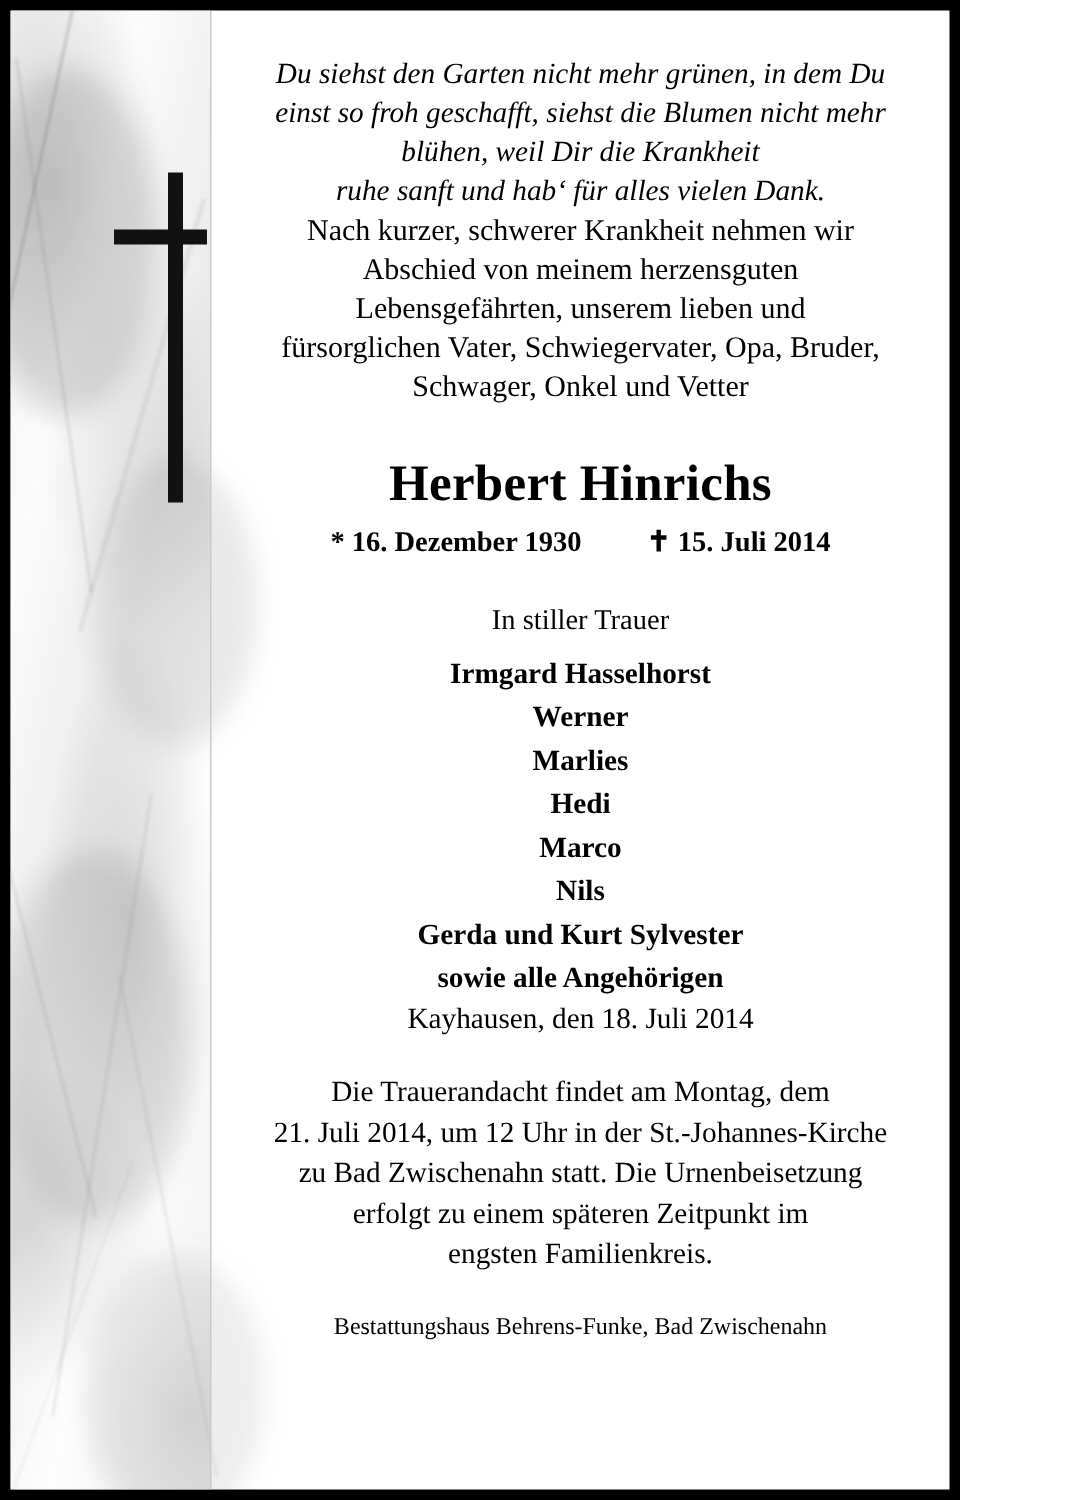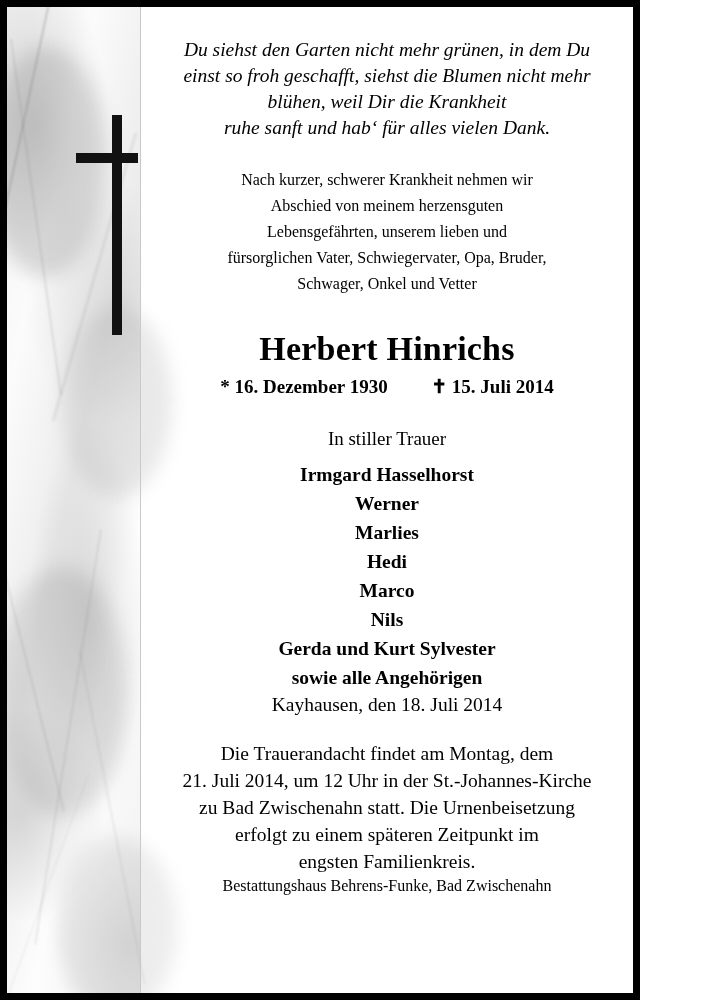--- a/index.html
+++ b/index.html
@@ -111,23 +111,22 @@
 
   .poem {
     font-style: italic;
     font-size: 19.5px;
     line-height: 26px;
     margin-top: 8px;
     margin-bottom: 0;
   }
 
   .intro {
-    font-size: 16px;
-    line-height: 26px;
-    margin-top: 26px;
+    font-size: 20px;
+    line-height: 26px;
   }
 
   .name {
     font-size: 34px;
     font-weight: bold;
     letter-spacing: 0.2px;
     margin-top: 32px;
     line-height: 40px;
   }
 
@@ -168,20 +167,21 @@
 
   .service {
     font-size: 19.5px;
     line-height: 27px;
     margin-top: 22px;
   }
 
   .funeral-home {
     font-size: 16px;
     line-height: 22px;
+    margin-top: 24px;
   }
 </style>
 </head>
 <body>
 
 <div class="obituary">
 
   <div class="marble">
     <div class="smudge s1"></div>
     <div class="smudge s2"></div>

